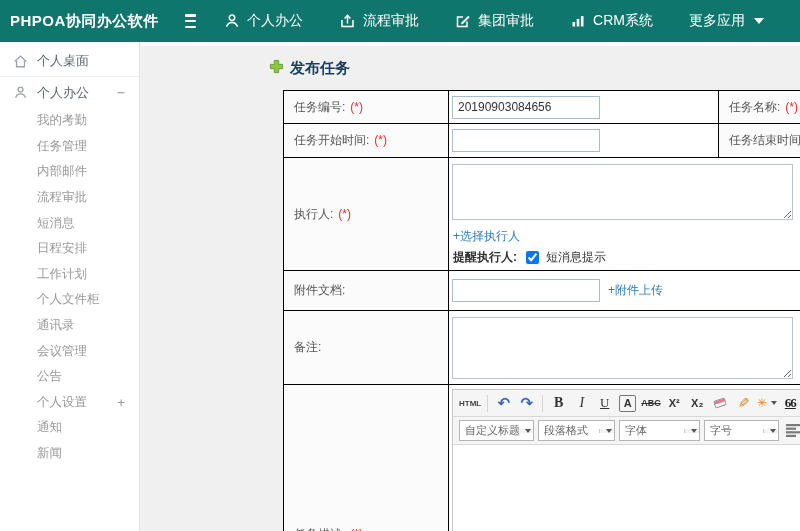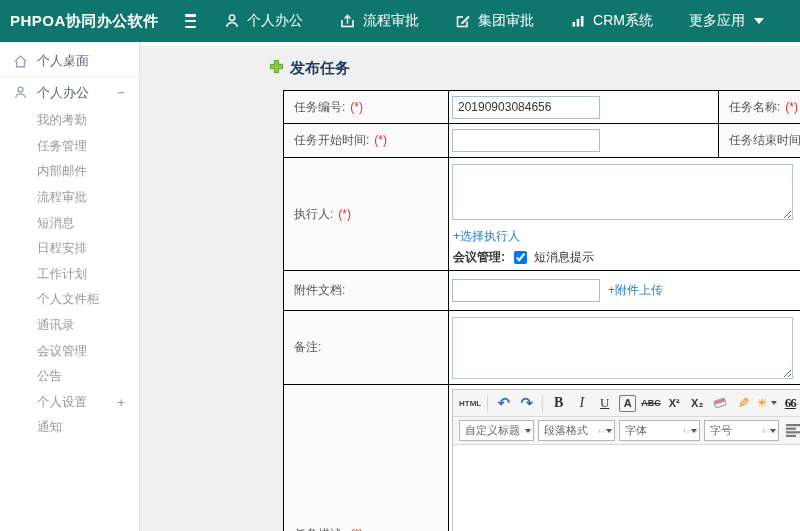--- a/index.html
+++ b/index.html
@@ -196,20 +196,23 @@
   <div class="side-item lvl1">
       <span>公告</span>
     </div>
   <div class="side-item lvl1">
     <span>个人设置</span>
     <span class="toggle">+</span>
   </div>
   <div class="side-item lvl1">
       <span>通知</span>
     </div>
+  <div class="side-item lvl1">
+      <span>新闻</span>
+    </div>
 </div>
 
 <div class="content">
   <div class="inner">
     <div class="title-row">
       <span><svg width="15" height="15" viewBox="0 0 16 16">
             <path d="M5.7 1.5 h4.6 v4.2 h4.2 v4.6 h-4.2 v4.2 h-4.6 v-4.2 h-4.2 v-4.6 h4.2 z" fill="#8dc63f" stroke="#61a02e" stroke-width="1" stroke-linejoin="round"></path>
           </svg></span>
       <span class="title">发布任务</span>
     </div>
@@ -232,21 +235,21 @@
         <td class="fld"><input class="txt" value="" style=""></td>
         <td class="lbl"><span>任务结束时间:</span></td>
 
       </tr>
       <tr class="r3">
         <td class="lbl"><span>执行人:</span><span class="req">(*)</span></td>
         <td class="fld" colspan="3">
           <textarea class="box exec" style=""></textarea>
           <div class="exec-link"><a class="blue-link">+选择执行人</a></div>
           <div class="remind-row">
-            <b>会议管理:</b>
+            <b>提醒执行人:</b>
             <input type="checkbox" checked="true" style="">
             <span>短消息提示</span>
           </div>
         </td>
       </tr>
       <tr class="r4">
         <td class="lbl"><span>附件文档:</span></td>
         <td class="fld" colspan="3">
           <div class="attach-row">
             <input class="txt" value="" style="">

